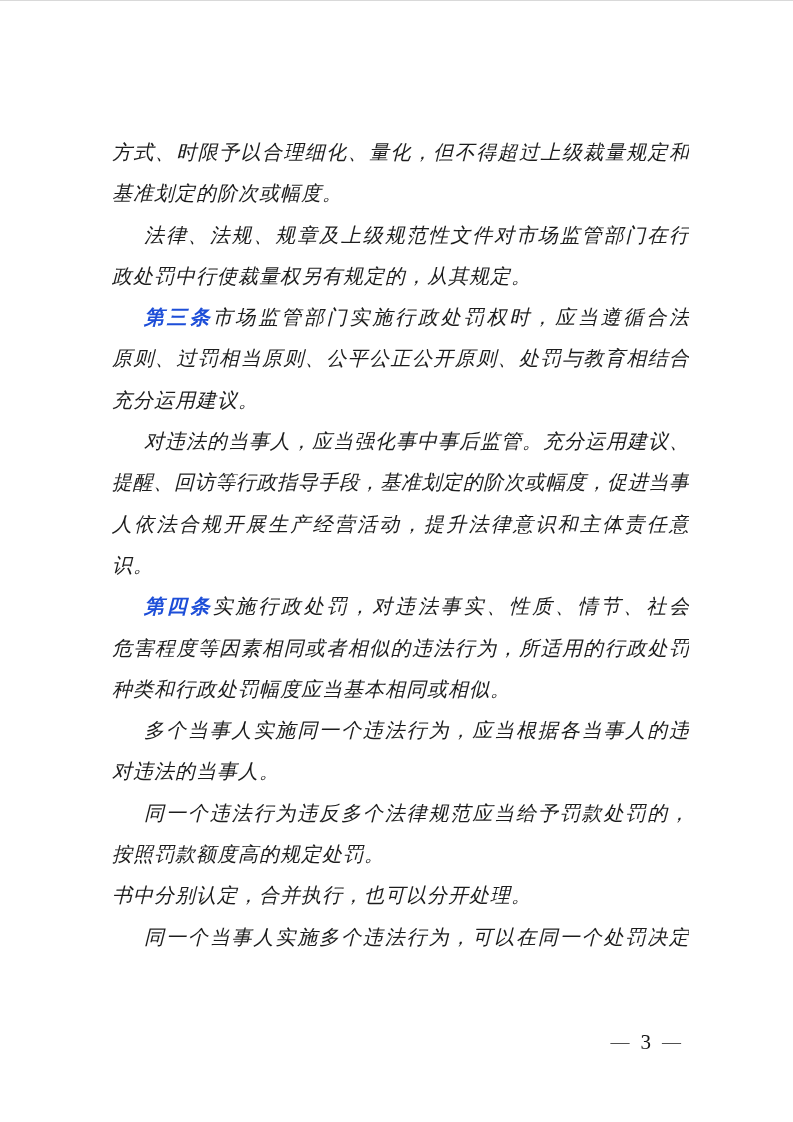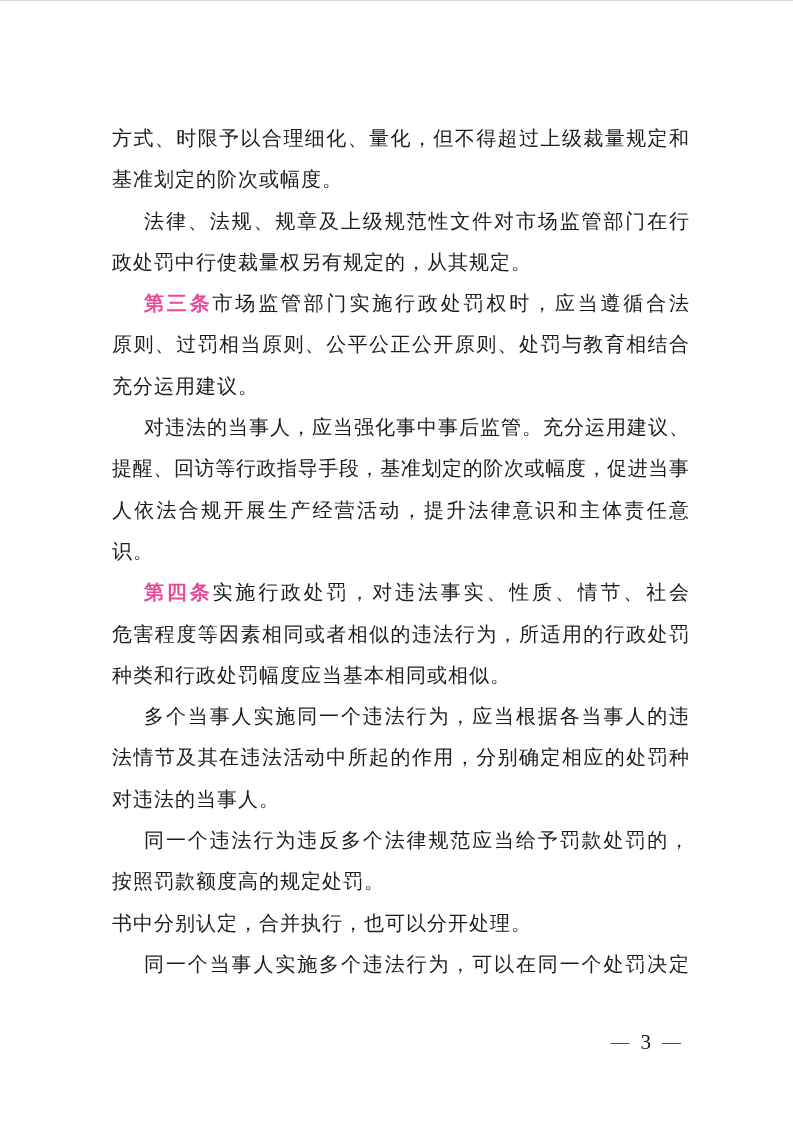--- a/index.html
+++ b/index.html
@@ -18,41 +18,42 @@
   .scan-edge {
     position: absolute;
     top: 0; left: 0;
     width: 100%;
     height: 1px;
     background: #d9d9d9;
   }
   .body-text {
     position: absolute;
     left: 112px;
-    top: 118px;
+    top: 132px;
     width: 577px;
+    font-style: italic;
   }
   .line {
     height: 41.3px;
     line-height: 41.3px;
     font-size: 20px;
     color: #1c1c1c;
     text-align: justify;
     text-align-last: justify;
     overflow: hidden;
   }
   .line.indent { padding-left: 32px; }
   .line.no-flush {
     text-align: right;
     text-align-last: left;
     letter-spacing: 1px;
   }
   .term {
     font-weight: bold;
-    color: #ec4899;
+    color: #1d4ed8;
   }
   .footer {
     position: absolute;
     top: 1031px;
     right: 112px;
     display: flex;
     align-items: center;
     gap: 11px;
     font-size: 19px;
     color: #4a4a4a;
@@ -78,21 +79,20 @@
       <div class="line"><span class="line-text">原则、过罚相当原则、公平公正公开原则、处罚与教育相结合</span></div>
       <div class="line no-flush"><span class="line-text">充分运用建议。</span></div>
       <div class="line indent"><span class="line-text">对违法的当事人，应当强化事中事后监管。充分运用建议、</span></div>
       <div class="line"><span class="line-text">提醒、回访等行政指导手段，基准划定的阶次或幅度，促进当事</span></div>
       <div class="line"><span class="line-text">人依法合规开展生产经营活动，提升法律意识和主体责任意</span></div>
       <div class="line no-flush"><span class="line-text">识。</span></div>
       <div class="line indent"><b class="term">第四条</b><span class="line-text">实施行政处罚，对违法事实、性质、情节、社会</span></div>
       <div class="line"><span class="line-text">危害程度等因素相同或者相似的违法行为，所适用的行政处罚</span></div>
       <div class="line no-flush"><span class="line-text">种类和行政处罚幅度应当基本相同或相似。</span></div>
       <div class="line indent"><span class="line-text">多个当事人实施同一个违法行为，应当根据各当事人的违</span></div>
-      <div class="line"><span class="line-text">法情节及其在违法活动中所起的作用，分别确定相应的处罚种</span></div>
       <div class="line no-flush"><span class="line-text">对违法的当事人。</span></div>
       <div class="line indent"><span class="line-text">同一个违法行为违反多个法律规范应当给予罚款处罚的，</span></div>
       <div class="line no-flush"><span class="line-text">按照罚款额度高的规定处罚。</span></div>
       <div class="line no-flush"><span class="line-text">书中分别认定，合并执行，也可以分开处理。</span></div>
       <div class="line indent"><span class="line-text">同一个当事人实施多个违法行为，可以在同一个处罚决定</span></div>
     </div>
 
   <div class="footer">
     <span class="dash">—</span>
     <span class="num">3</span>

